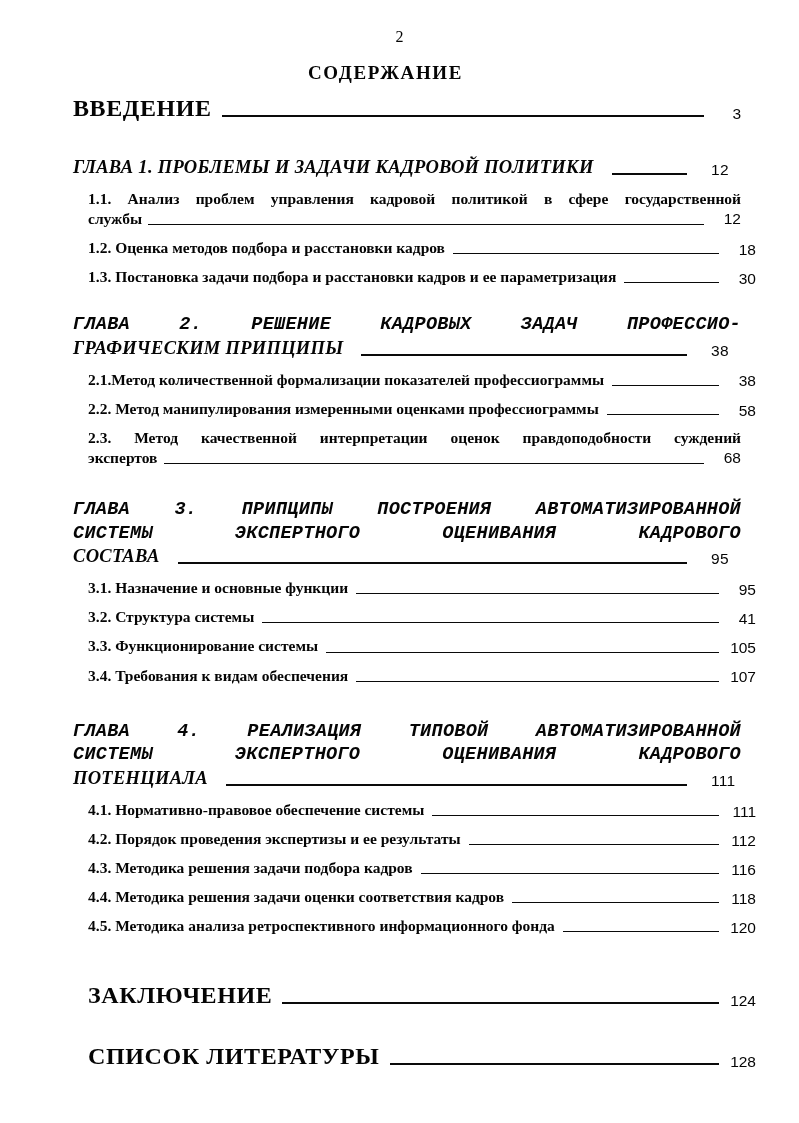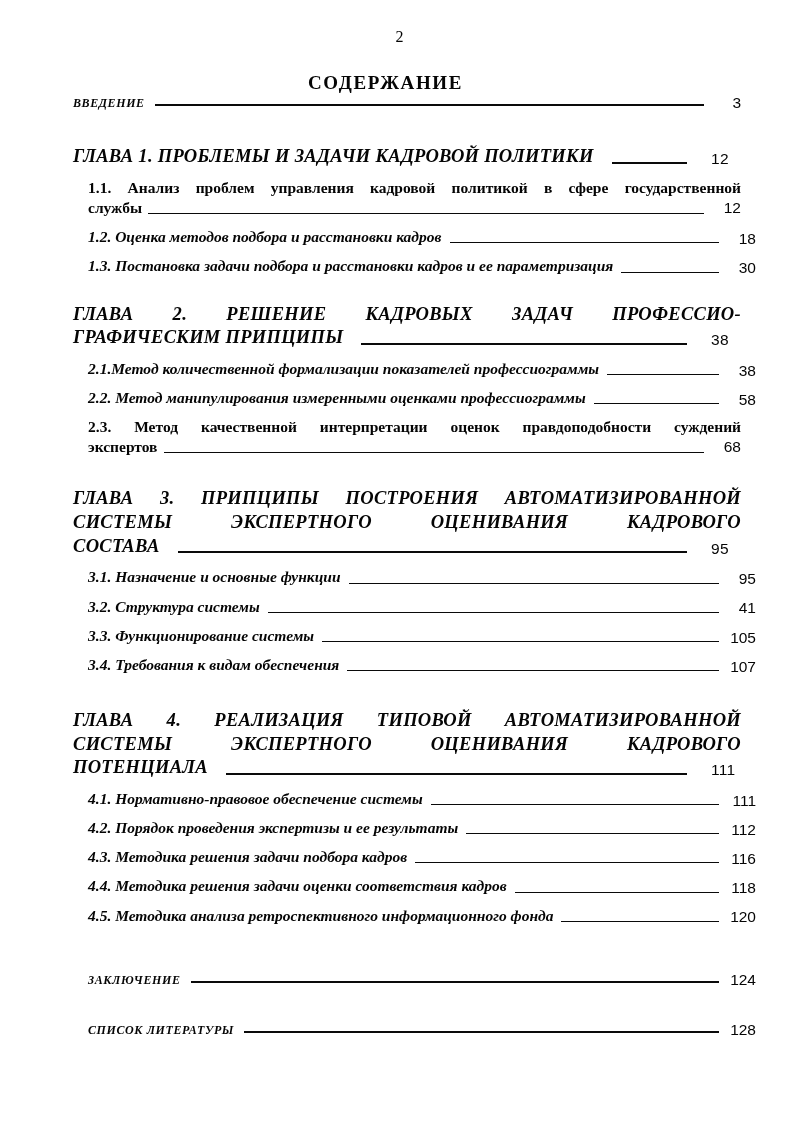--- a/index.html
+++ b/index.html
@@ -34,21 +34,21 @@
     width: 799px;
     text-align: center;
     font-size: 16px;
     font-weight: 400;
     letter-spacing: 0;
   }
 
   
   .doc-title {
     position: absolute;
-    top: 72px;
+    top: 62px;
     left: 0;
     width: 771px;
     text-align: center;
     font-size: 19px;
     font-weight: 700;
     letter-spacing: 1.6px;
   }
 
   
   .toc {
@@ -81,41 +81,41 @@
     padding-left: 7px;
     min-width: 30px;
     line-height: 1.05;
   }
 
   
   .front {
     margin-top: 0;
   }
   .front .label {
-    font-size: 12px;
-    font-weight: 700;
-    font-style: italic;
+    font-size: 24px;
+    font-weight: 700;
     letter-spacing: 0.6px;
     white-space: nowrap;
     padding-right: 10px;
   }
   .front .leader { margin-bottom: 5px; }
 
   
   .chapter {
     font-size: 18.5px;
     font-weight: 700;
     font-style: italic;
     line-height: 1.28;
     letter-spacing: 0.3px;
     text-align: justify;
     text-align-last: justify;
   }
   .chapter .htext {
     display: block;
+    font-family: Liberation Mono, monospace;
   }
   .chapter-last {
     display: flex;
     align-items: flex-end;
     width: 100%;
     gap: 16px;
   }
   .chapter-last .htext-tail {
     flex: 0 0 auto;
     white-space: nowrap;
@@ -148,21 +148,20 @@
   .sub {
     margin-top: 9px;
     font-size: 15.5px;
     font-weight: 700;
     line-height: 1.3;
     padding-left: 15px;
   }
   .sub .label {
     white-space: nowrap;
     padding-right: 8px;
-    font-style: italic;
   }
   .sub .leader { margin-bottom: 4px; border-bottom: 1.8px solid #0a0a0a; }
   .sub .pageno { font-weight: 400; }
 
   
   .sub-wrap {
     margin-top: 9px;
     font-size: 15.5px;
     font-weight: 700;
     line-height: 1.3;

